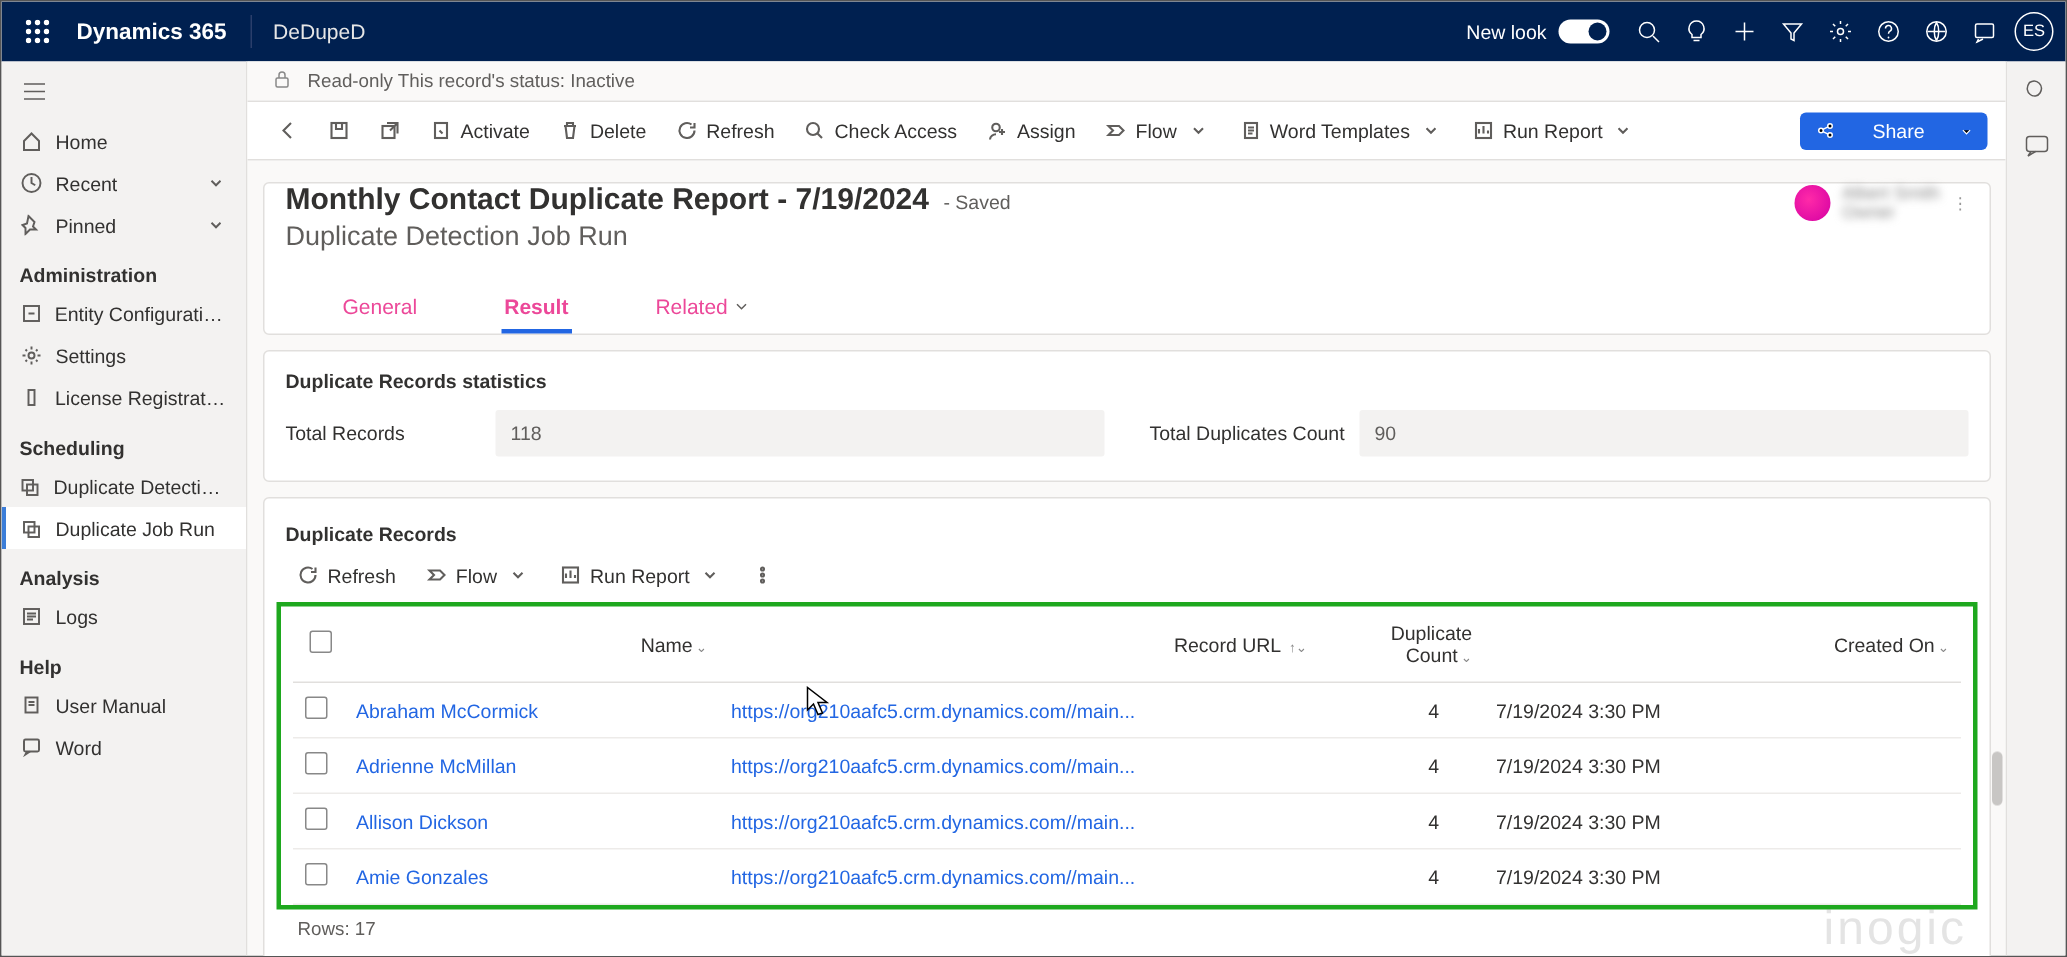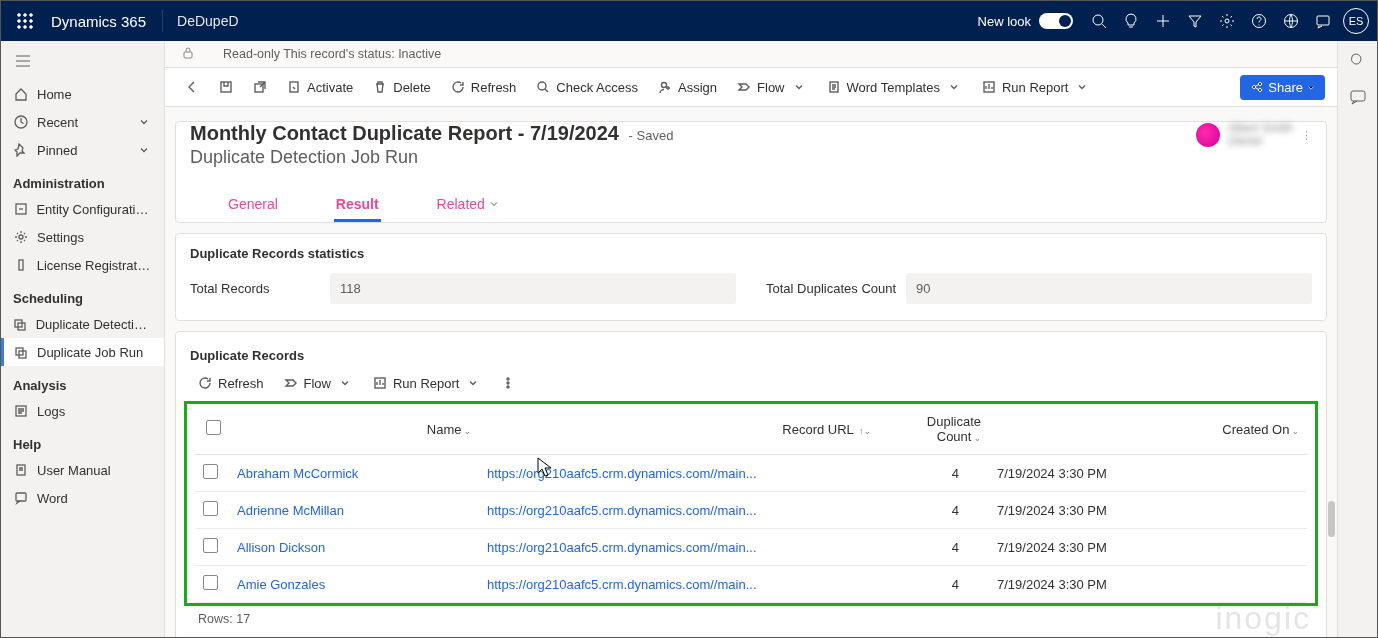--- a/index.html
+++ b/index.html
@@ -1,20 +1,20 @@
 <!DOCTYPE html>
 <html><head>
 <meta charset="utf-8">
 <style>
   * { box-sizing: border-box; }
   body { margin:0; font-family:"Segoe UI",-apple-system,BlinkMacSystemFont,sans-serif; font-size:13px; color:#323130; background:#fff; width:1378px; height:638px; overflow:hidden; border:1px solid #555; }
   
   .topbar { height:40px; background:#002050; display:flex; align-items:center; color:#fff; padding:0 8px; }
   .topbar .waffle { width:32px; text-align:center; cursor:pointer; }
-  .topbar .brand { font-weight:400; font-size:15px; padding:0 10px; }
+  .topbar .brand { font-weight:700; font-size:15px; padding:0 10px; }
   .topbar .divider { width:1px; height:22px; background:#2a3e6b; margin:0 6px; }
   .topbar .app { padding:0 8px; font-size:14px; color:#e6e6e6; }
   .topbar .spacer { flex:1; }
   .topbar .newlook { margin-right:10px; display:flex; align-items:center; gap:8px; }
   .topbar .toggle { width:34px; height:16px; border-radius:8px; background:#fff; position:relative; }
   .topbar .toggle::after { content:""; position:absolute; width:12px; height:12px; border-radius:50%; background:#002050; top:2px; right:2px; }
   .topbar .ticon { width:32px; height:40px; display:flex; align-items:center; justify-content:center; cursor:pointer; }
   .topbar svg { stroke:#fff; fill:none; }
   .topbar .avatar { width:26px; height:26px; border:1.5px solid #fff; border-radius:50%; display:flex; align-items:center; justify-content:center; font-size:11px; margin-left:4px; }
   
@@ -25,28 +25,28 @@
   .sb-header { font-weight:600; color:#323130; cursor:default; padding-top:12px; padding-bottom:4px; }
   .sb-item.active { background:#fff; border-left:3px solid #3b7dd8; padding-left:9px; }
   .sb-item .chev { margin-left:auto; }
   .sb-icon { width:16px; height:16px; display:flex; align-items:center; justify-content:center; color:#605e5c; }
   .sb-icon svg { stroke:#605e5c; fill:none; stroke-width:1.3; }
   .sb-label { white-space:nowrap; overflow:hidden; text-overflow:ellipsis; }
   
   .content { flex:1; display:flex; flex-direction:column; background:#faf9f8; position:relative; }
   .railright { width:40px; border-left:1px solid #e1dfdd; background:#f3f2f1; display:flex; flex-direction:column; align-items:center; padding-top:10px; gap:16px; }
   .railright svg { stroke:#605e5c; fill:none; }
-  .readonly-bar { height:26px; display:flex; align-items:center; gap:28px; padding:4px 16px; font-size:12.5px; color:#605e5c; background:#faf9f8; }
+  .readonly-bar { height:26px; display:flex; align-items:center; gap:10px; padding:4px 16px; font-size:12.5px; color:#605e5c; background:#faf9f8; }
   
   .cmdbar { height:40px; background:#fff; border-top:1px solid #e1dfdd; border-bottom:1px solid #e1dfdd; display:flex; align-items:center; padding:0 12px; gap:4px; }
   .cmd { display:flex; align-items:center; gap:6px; padding:4px 8px; cursor:pointer; border-radius:2px; }
   .cmd svg { stroke:#605e5c; fill:none; stroke-width:1.4; }
   .cmd.icon-only { padding:4px 8px; }
   .cmdbar .spacer { flex:1; }
-  .share-btn { background:#2266e3; color:#fff; border-radius:4px; padding:5px 10px; display:flex; align-items:center; gap:4px; cursor:pointer; }
+  .share-btn { background:#2266e3; color:#fff; border-radius:4px; padding:5px 10px; display:flex; align-items:center; gap:24px; cursor:pointer; }
   .share-btn svg { stroke:#fff; }
   .share-btn .chev svg{ stroke:#fff; width:8px; height:8px;}
   
   .page { padding:14px 10px 0 10px; overflow:auto; flex:1; position:relative; }
   .card { background:#fff; border:1px solid #e1dfdd; border-radius:4px; margin-bottom:10px; }
   .header-card { padding:0 14px 0 14px; }
   .title-row { display:flex; align-items:flex-start; }
   .title-row h1 { margin:0; font-size:20px; font-weight:600; display:inline; }
   .title-row .saved { font-size:13px; color:#605e5c; margin-left:6px; }
   .subtitle { font-size:18px; color:#605e5c; margin-top:2px; }

